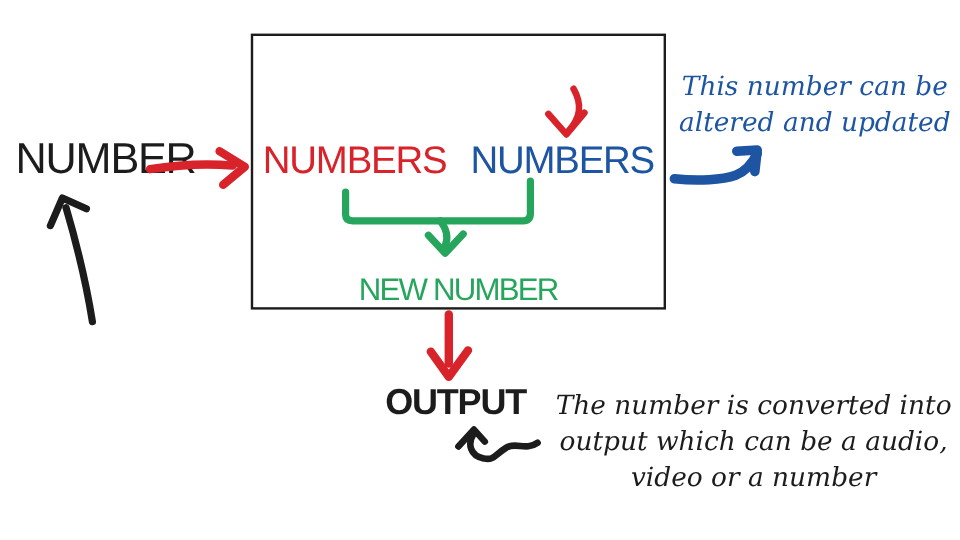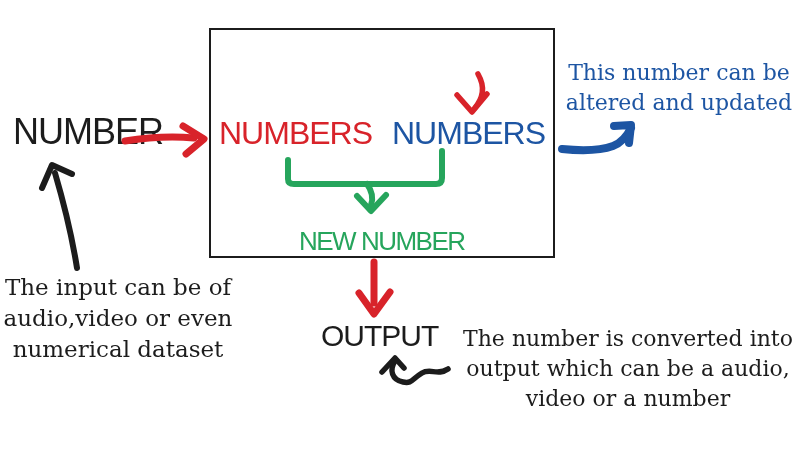--- a/index.html
+++ b/index.html
@@ -10,21 +10,21 @@
     font-family:"Liberation Sans", sans-serif;
   }
   .canvas{position:relative;width:800px;height:450px;background:var(--bg,#fff);}
   .abs{position:absolute;line-height:1;white-space:nowrap;}
   .cap{color:var(--ink,#1c1c1c);letter-spacing:-1px;}
   .model-box{
     position:absolute;left:209px;top:28px;width:346px;height:230px;
     border:2.5px solid var(--ink,#1c1c1c);box-sizing:border-box;background:transparent;
   }
   .note{
-    position:absolute;font-family:"DejaVu Serif", serif;
+    position:absolute;font-family:"DejaVu Serif", serif;font-style:italic;
     white-space:pre-line;text-align:center;color:var(--ink,#1c1c1c);
   }
   .svg-overlay{position:absolute;left:0;top:0;width:800px;height:450px;pointer-events:none;}
   .svg-overlay path{fill:none;stroke-linecap:round;stroke-linejoin:round;}
 </style>
 </head>
 <body>
 
 <div class="canvas">
 
@@ -32,25 +32,22 @@
 
   <div class="abs cap" style="left:13px;top:114px;font-size:36px;">NUMBER</div>
 
 
   <div class="abs" style="left:219px;top:117px;font-size:32px;letter-spacing:-1px;color:var(--red,#d8232a);">NUMBERS</div>
 
   <div class="abs" style="left:392px;top:117px;font-size:32px;letter-spacing:-1px;color:var(--blue,#1d55a3);">NUMBERS</div>
 
   <div class="abs" style="left:299px;top:228px;width:180px;text-align:left;font-size:26px;letter-spacing:-1.5px;color:var(--green,#26a55c);">NEW NUMBER</div>
 
-  <div class="abs cap" style="left:321px;top:321px;font-size:30px;">OUTPUT</div>
+  <div class="abs cap" style="left:321px;top:321px;font-size:30px;font-weight:bold;">OUTPUT</div>
 
-  <div class="note" style="left:0;top:272px;width:236px;font-size:23px;line-height:31px;">The input can be of
-audio,video or even
-numerical dataset</div>
 
   <div class="note" style="left:558px;top:58px;width:242px;font-size:22px;line-height:30px;color:var(--blue,#1d55a3);">This number can be
 altered and updated</div>
 
   <div class="note" style="left:458px;top:324px;width:340px;font-size:22px;line-height:30px;">The number is converted into
 output which can be a audio,
 video or a number</div>
 
   <svg class="svg-overlay" viewBox="0 0 800 450" aria-hidden="true">
 

